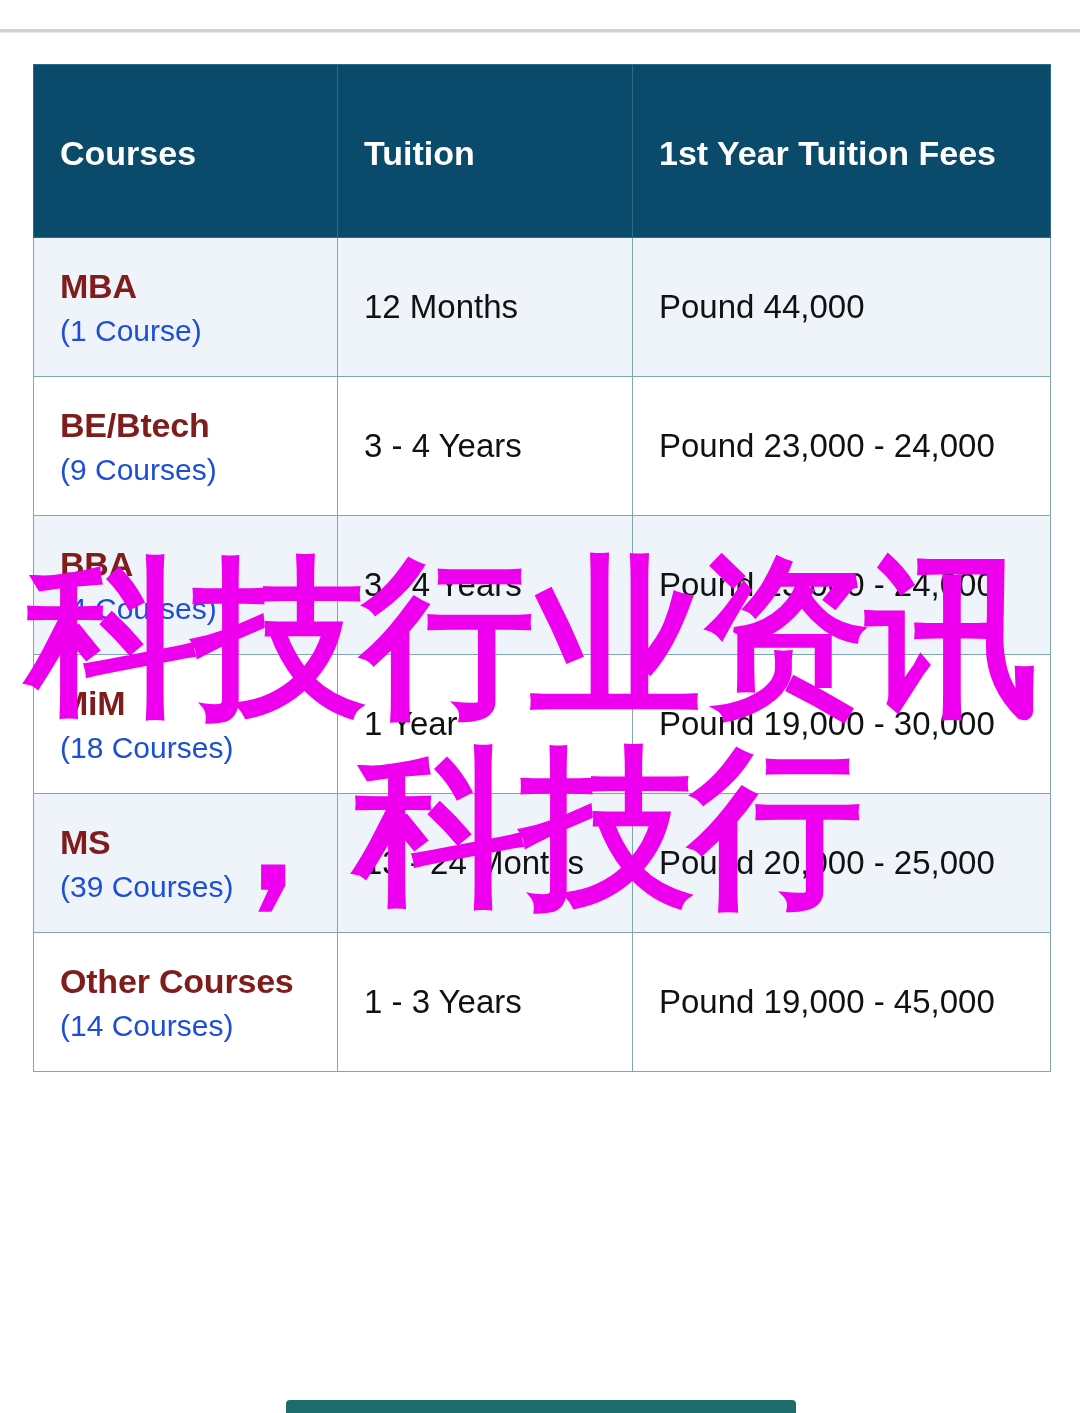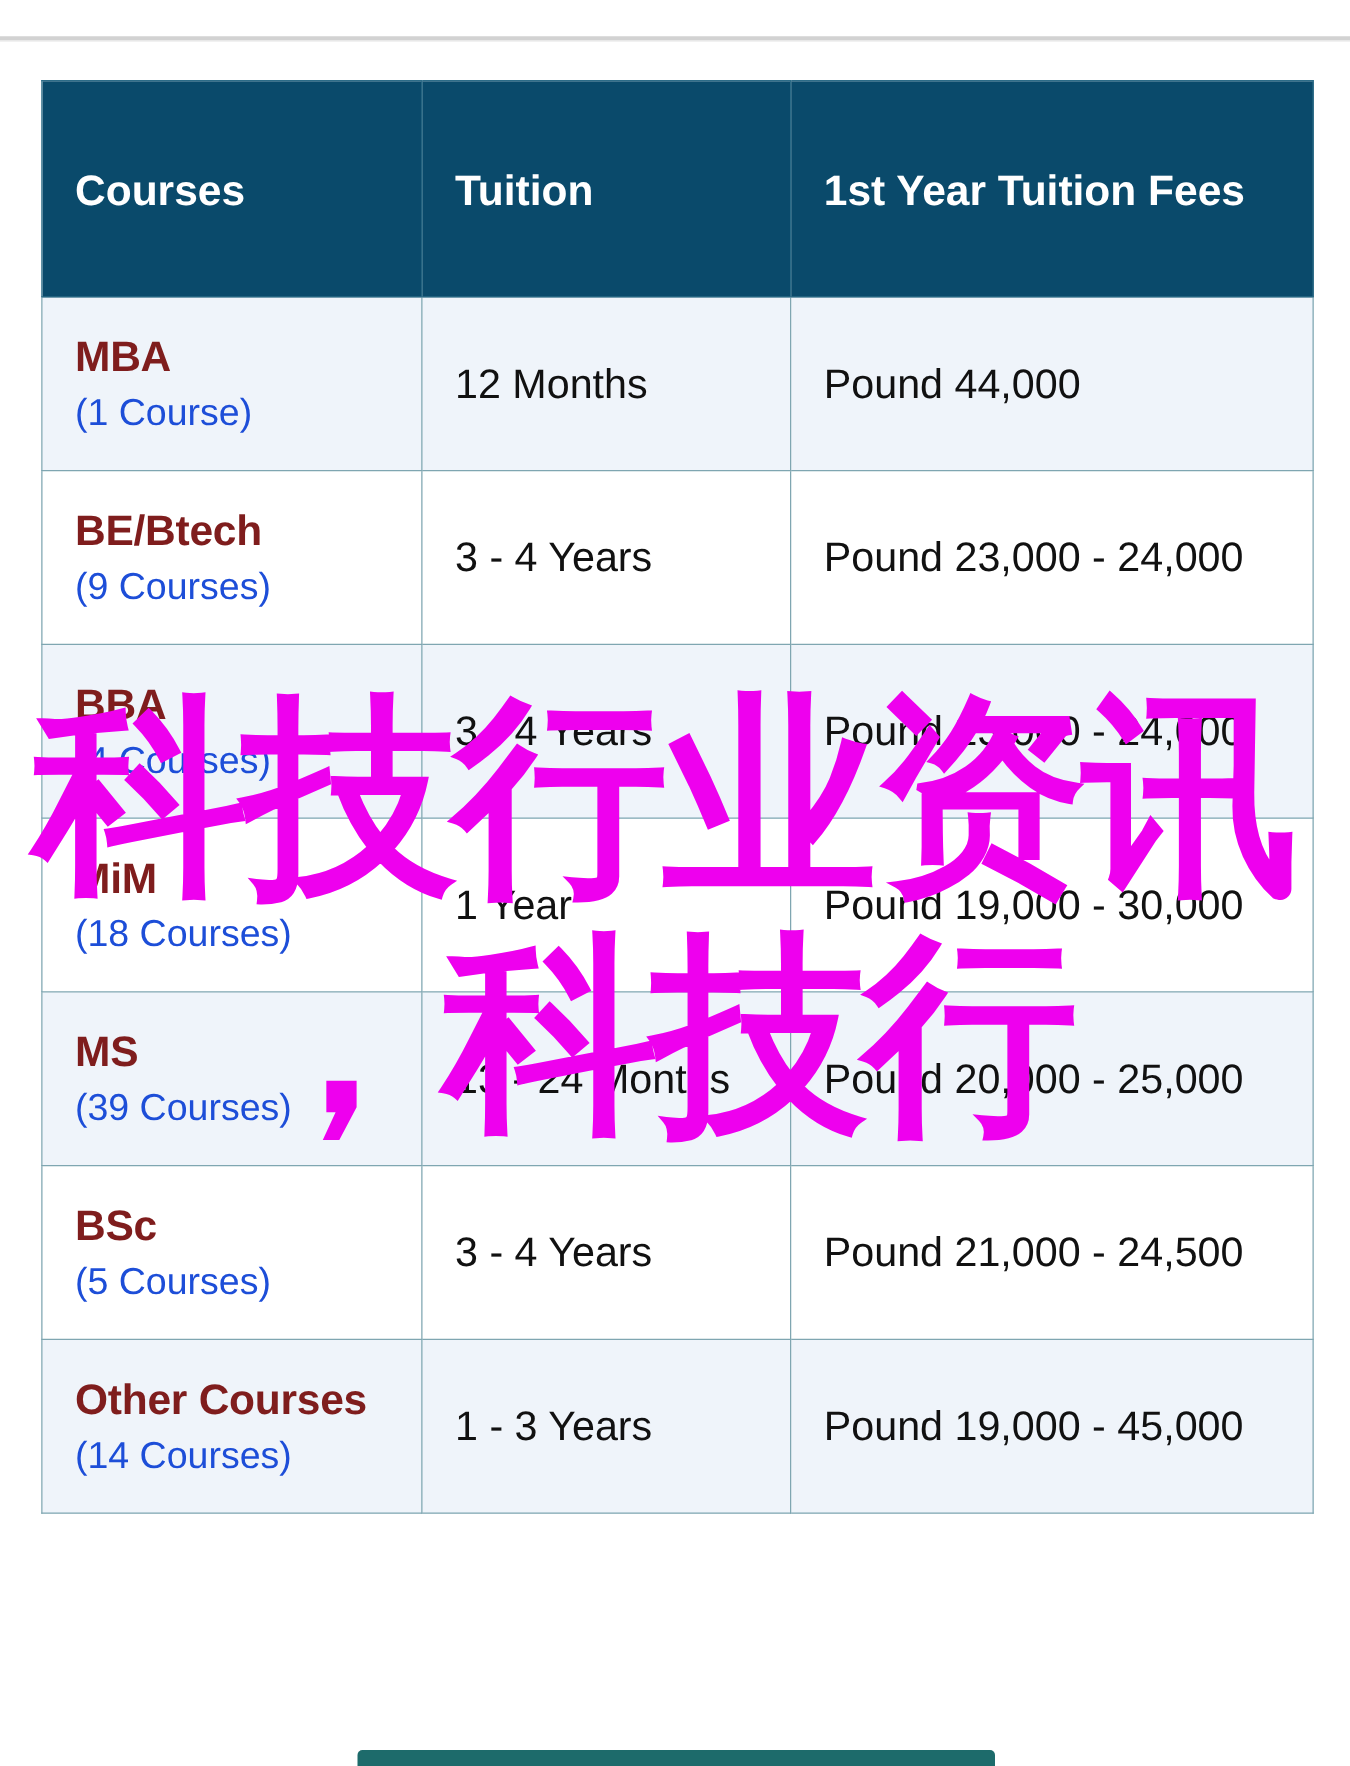--- a/index.html
+++ b/index.html
@@ -213,32 +213,20 @@
           </td>
           <td>
             <span class="cell-plain">13 - 24 Months</span>
           </td>
           <td>
             <span class="cell-plain">Pound 20,000 - 25,000</span>
           </td>
         </tr>
         <tr>
           <td>
-            <span class="course-name">BSc</span>
-            <span class="course-count">(5 Courses)</span>
-          </td>
-          <td>
-            <span class="cell-plain">3 - 4 Years</span>
-          </td>
-          <td>
-            <span class="cell-plain">Pound 21,000 - 24,500</span>
-          </td>
-        </tr>
-        <tr>
-          <td>
             <span class="course-name">Other Courses</span>
             <span class="course-count">(14 Courses)</span>
           </td>
           <td>
             <span class="cell-plain">1 - 3 Years</span>
           </td>
           <td>
             <span class="cell-plain">Pound 19,000 - 45,000</span>
           </td>
         </tr>

